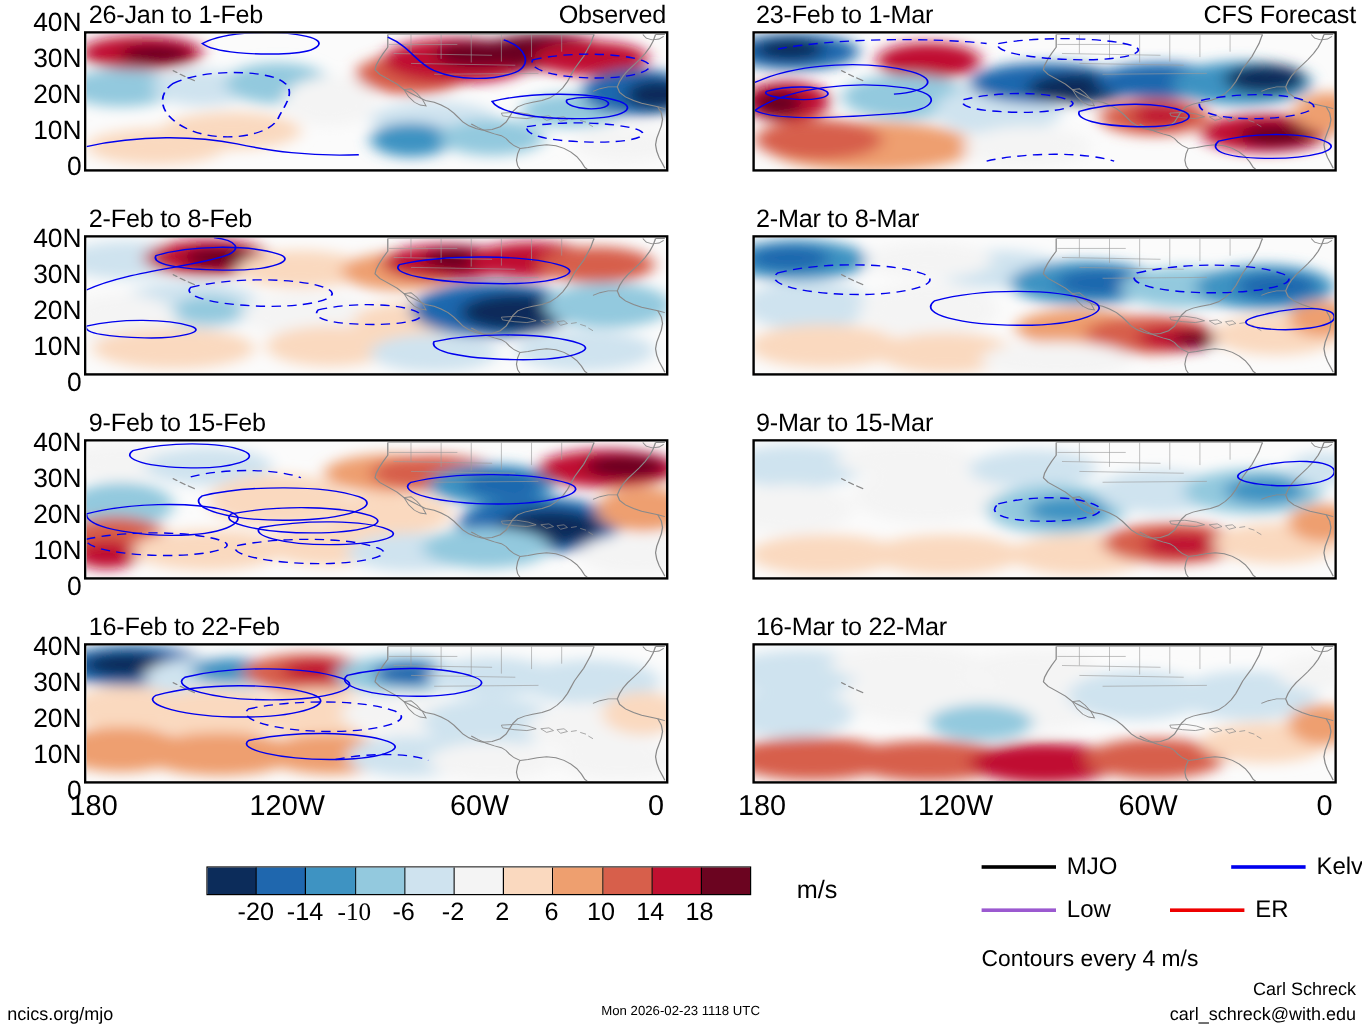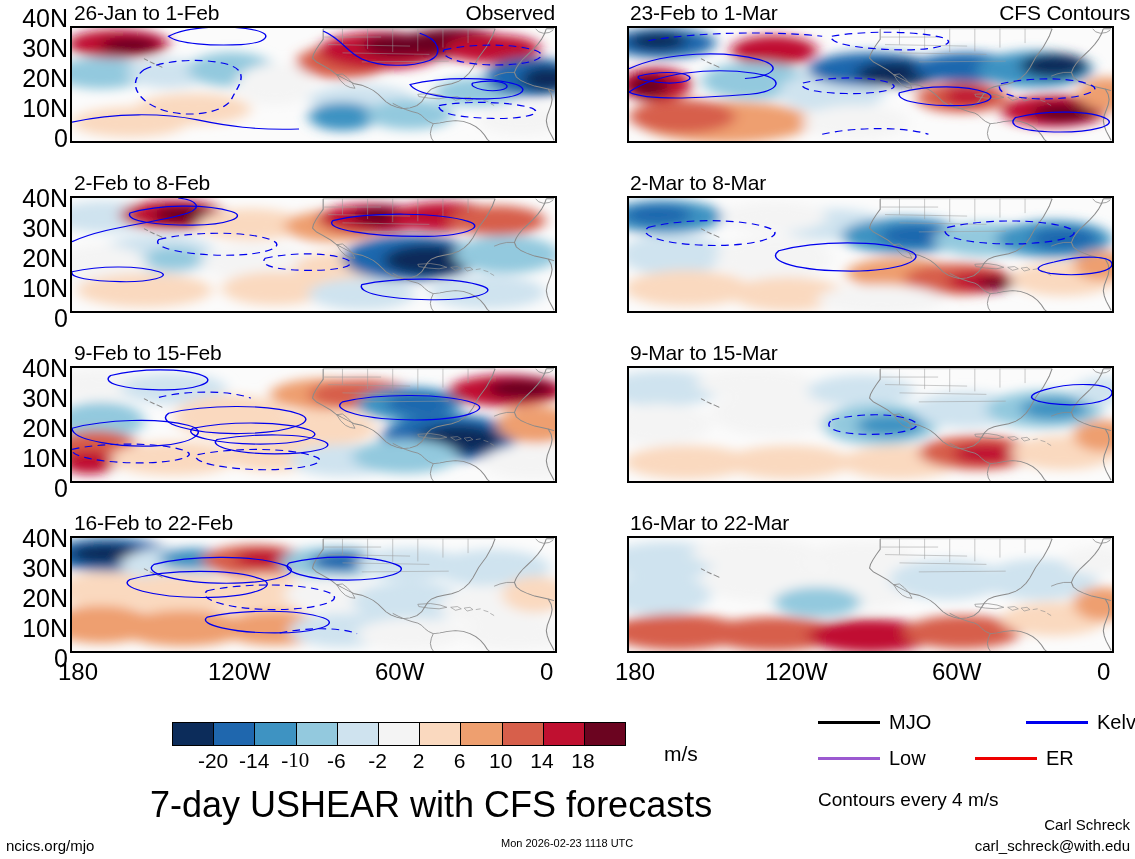--- a/index.html
+++ b/index.html
@@ -7,21 +7,21 @@
   .figure{position:absolute;left:0;top:0;width:1135px;height:859px;}
 
   
   .panel{position:absolute;}
   .panel-title{position:absolute;font-size:21px;line-height:21px;letter-spacing:-0.2px;white-space:nowrap;}
   .panel-title.right-al{text-align:right;}
   .map-box{position:absolute;border:2px solid #000;box-sizing:border-box;background:#fff;overflow:hidden;}
   .map-svg{position:absolute;left:0;top:0;width:100%;height:100%;display:block;}
 
   
-  .ylab{position:absolute;font-size:25px;line-height:21px;text-align:right;white-space:nowrap;}
+  .ylab{position:absolute;font-size:22px;line-height:21px;text-align:right;white-space:nowrap;}
   .xlab{position:absolute;font-size:24px;line-height:24px;white-space:nowrap;}
 
   
   .cbar-wrap{position:absolute;}
   .cbar{position:absolute;display:flex;border:1px solid #000;box-sizing:content-box;}
   .cbar i{display:block;height:100%;border-right:1px solid #000;}
   .cbar i:last-child{border-right:none;}
   .cbar-ticks{position:absolute;}
   .cbar-ticks span{position:absolute;font-size:21px;line-height:21px;transform:translateX(-50%);white-space:nowrap;}
   .cbar-unit{position:absolute;font-size:21px;line-height:21px;}
@@ -158,21 +158,21 @@
           <path d="M150,110 C200,80 290,80 330,100 C370,122 340,160 330,190 C310,230 230,240 180,214 C130,188 116,140 150,110 Z"></path>
           <path d="M770,58 C830,40 920,42 960,60 C990,74 960,96 890,98 C820,100 760,82 770,58 Z"></path>
           <path d="M760,206 C820,192 910,196 950,212 C980,226 940,242 870,240 C800,238 756,226 760,206 Z"></path>
         </g>
       </svg>
     </div>
   </div>
 
   <div class="panel">
     <div class="panel-title" style="left:630px;top:2px;">23-Feb to 1-Mar</div>
-    <div class="panel-title right-al" style="left:855px;top:2px;width:275px;">CFS Contours</div>
+    <div class="panel-title right-al" style="left:855px;top:2px;width:275px;">CFS Forecast</div>
     <div class="map-box" style="left:627px;top:26px;width:487px;height:117px;">
       <svg class="map-svg" viewBox="0 0 1000 300" preserveAspectRatio="none">
         <rect x="0" y="0" width="1000" height="300" fill="#fbfbfb"></rect>
         <g filter="url(#soft2)">
           <ellipse cx="70" cy="40" rx="110" ry="40" fill="#1f67ae"></ellipse>
           <ellipse cx="60" cy="35" rx="60" ry="25" fill="#0c2c5a"></ellipse>
           <ellipse cx="55" cy="150" rx="75" ry="45" fill="#c01030"></ellipse>
           <ellipse cx="40" cy="155" rx="42" ry="30" fill="#6b0420"></ellipse>
           <ellipse cx="200" cy="250" rx="180" ry="55" fill="#ee9f6f"></ellipse>
           <ellipse cx="110" cy="235" rx="110" ry="45" fill="#d75f4b"></ellipse>
@@ -481,21 +481,21 @@
       <span style="left:82.2px;">-14</span>
       <span style="left:123.3px;font-family:Liberation Serif, serif;">-10</span>
       <span style="left:164.4px;">-6</span>
       <span style="left:205.5px;">-2</span>
       <span style="left:246.6px;">2</span>
       <span style="left:287.7px;">6</span>
       <span style="left:328.8px;">10</span>
       <span style="left:369.9px;">14</span>
       <span style="left:411.0px;">18</span>
     </div>
-    <div class="cbar-unit" style="left:664px;top:731px;margin-top:12px;">m/s</div>
+    <div class="cbar-unit" style="left:664px;top:731px;">m/s</div>
   </div>
 
   <div class="legend" style="left:0;top:0;">
     <div class="leg-item" style="left:818px;top:712px;">
       <span class="leg-line" style="border-top-color:#000000;"></span>
       <span class="leg-text">MJO</span>
     </div>
     <div class="leg-item" style="left:1026px;top:712px;">
       <span class="leg-line" style="border-top-color:#0000ee;"></span>
       <span class="leg-text">Kelvin x2</span>
@@ -504,19 +504,18 @@
       <span class="leg-line" style="border-top-color:#9b59d0;"></span>
       <span class="leg-text">Low</span>
     </div>
     <div class="leg-item" style="left:975px;top:748px;">
       <span class="leg-line" style="border-top-color:#ee0000;"></span>
       <span class="leg-text">ER</span>
     </div>
     <div class="contour-note" style="left:818px;top:790px;">Contours every 4 m/s</div>
   </div>
 
-  <div class="maintitle" style="left:150px;top:787px;">7-day USHEAR with CFS forecasts</div>
   <div class="stamp" style="left:501px;top:838px;">Mon 2026-02-23 1118 UTC</div>
   <div class="siteurl" style="left:6px;top:838px;">ncics.org/mjo</div>
   <div class="credit" style="left:880px;top:817px;width:250px;">Carl Schreck</div>
   <div class="credit" style="left:880px;top:838px;width:250px;">carl_schreck@with.edu</div>
 
 </div>
 
 </body></html>

